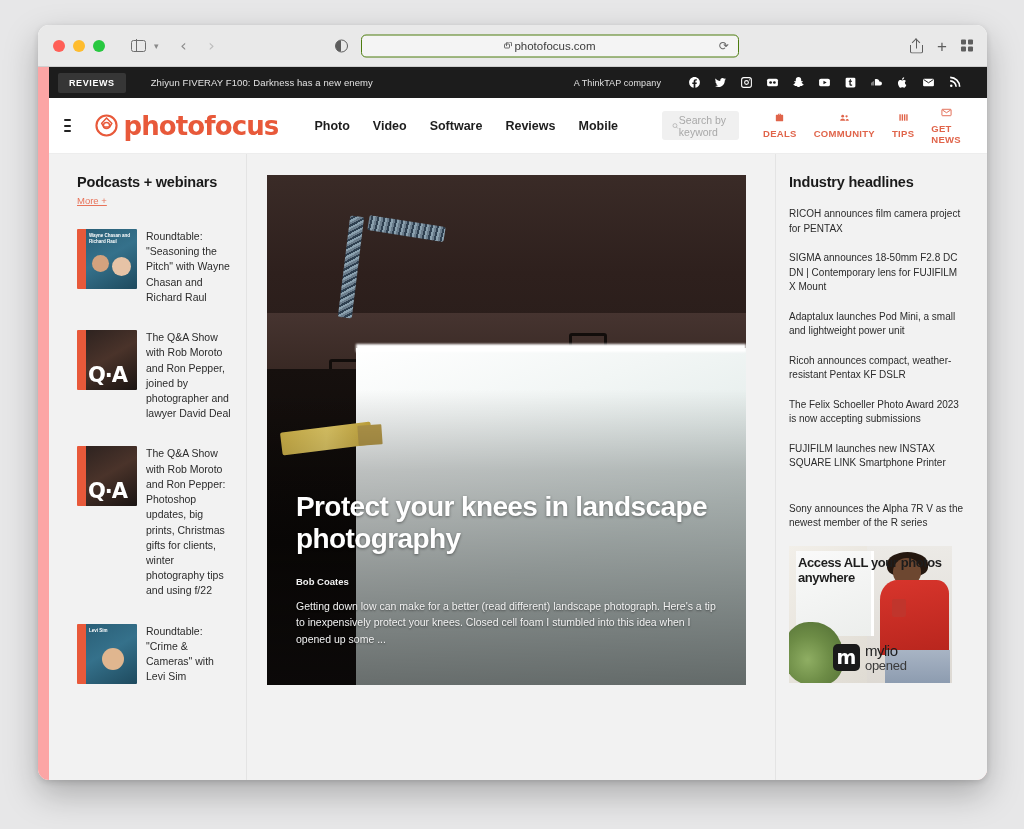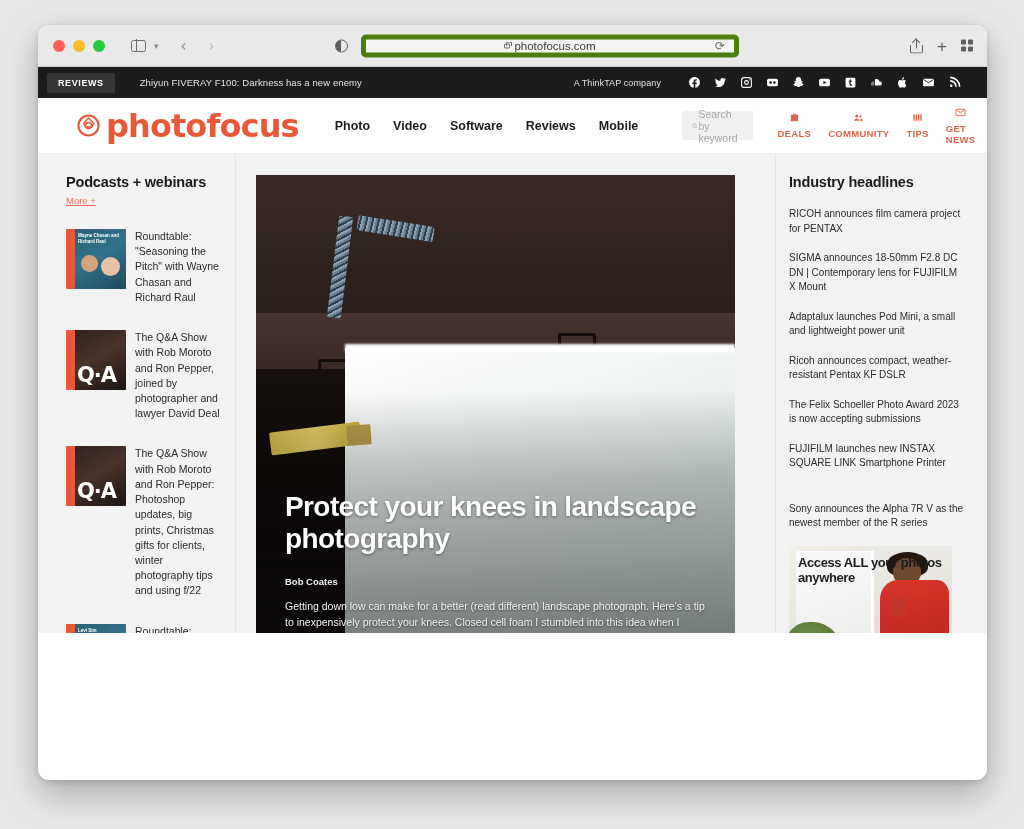--- a/index.html
+++ b/index.html
@@ -59,21 +59,21 @@
     position: absolute; left: 297px; top: 50%; transform: translateY(-50%);
     width: 13px; height: 13px; border-radius: 50%;
     border: 1.5px solid #5d5d5d;
     background: linear-gradient(to right, #5d5d5d 50%, transparent 50%);
   }
 
   .url-bar {
     position: absolute; left: 323px; top: 50%; transform: translateY(-50%);
     width: 378px; height: 23px;
     background: #f4f4f4;
-    border: 5px solid #4d7c0f;
+    border: 1px solid #4d7c0f;
     border-radius: 5px;
     display: flex; align-items: center; justify-content: center;
     font-size: 11.5px; color: #3c3c3c;
   }
   .lock-icon {
     width: 6px; height: 5px; border: 1px solid #6a6a6a; border-radius: 1px;
     position: relative; margin-right: 4px; margin-top: 1px;
   }
   .lock-icon::before {
     content: ""; position: absolute; left: 1px; top: -3.5px;
@@ -101,21 +101,21 @@
   .share-glyph .tip {
     position: absolute; left: 3.3px; top: 1.5px; width: 6px; height: 6px;
     border-left: 1.4px solid #5d5d5d; border-top: 1.4px solid #5d5d5d;
     transform: rotate(45deg);
   }
   .plus-glyph { font-size: 17px; color: #5d5d5d; line-height: 1; font-weight: 300; }
   .grid-glyph { display: grid; grid-template-columns: 5px 5px; grid-template-rows: 5px 5px; gap: 2px; }
   .grid-glyph i { background: #5d5d5d; border-radius: 1px; }
 
   
-  .page { position: relative; height: 566px; background: #7f1d1d; overflow: hidden; }
+  .page { position: relative; height: 713px; background: #fca5a5; overflow: hidden; padding-left: 11px; }
 
   
   .announce-bar {
     height: 31px; background: #1c1c1c;
     display: flex; align-items: center;
     padding: 0 26px 0 9px;
   }
   .reviews-badge {
     background: #363636; color: #ffffff;
     font-size: 9px; font-weight: bold; letter-spacing: 0.6px;
@@ -137,21 +137,21 @@
     display: flex; align-items: center;
     padding: 0 26px 0 0;
     border-bottom: 1px solid #ededed;
   }
   .hamburger { margin-left: 15px; width: 17px; display: flex; flex-direction: column; gap: 3.5px; }
   .hamburger i { height: 2px; background: #222; border-radius: 1px; }
 
   .brand { display: flex; align-items: center; margin-left: 24px; gap: 6px; }
   .brand-mark { width: 23px; height: 23px; }
   .brand-text {
-    font-size: 32px; font-weight: bold; color: #e8593a;
+    font-size: 26px; font-weight: bold; color: #e8593a;
     letter-spacing: -0.9px; font-family: "DejaVu Sans", sans-serif;
   }
 
   .nav-links { display: flex; gap: 23px; margin-left: 36px; }
   .nav-links a {
     font-size: 12.5px; font-weight: bold; color: #1d1d1d; text-decoration: none;
   }
 
   .search-box {
     margin-left: 44px; width: 168px; height: 29px;
@@ -586,22 +586,22 @@
           <div class="ad-person-hair"></div>
           <div class="ad-person-head"></div>
           <div class="ad-person-body"></div>
           <div class="ad-person-jeans"></div>
           <div class="ad-phone"></div>
           <div class="ad-plant"></div>
           <div class="ad-text">Access ALL your photos anywhere</div>
           <div class="ad-logo">
             <span class="ad-logo-mark"></span>
             <span class="ad-logo-txt">
-              <div class="l1">into</div>
-              <div class="l2">compact</div>
+              <div class="l1">mylio</div>
+              <div class="l2">opened</div>
             </span>
           </div>
         </div>
       </div>
 
     </div>
   </div>
 </div>
 
 </body></html>

